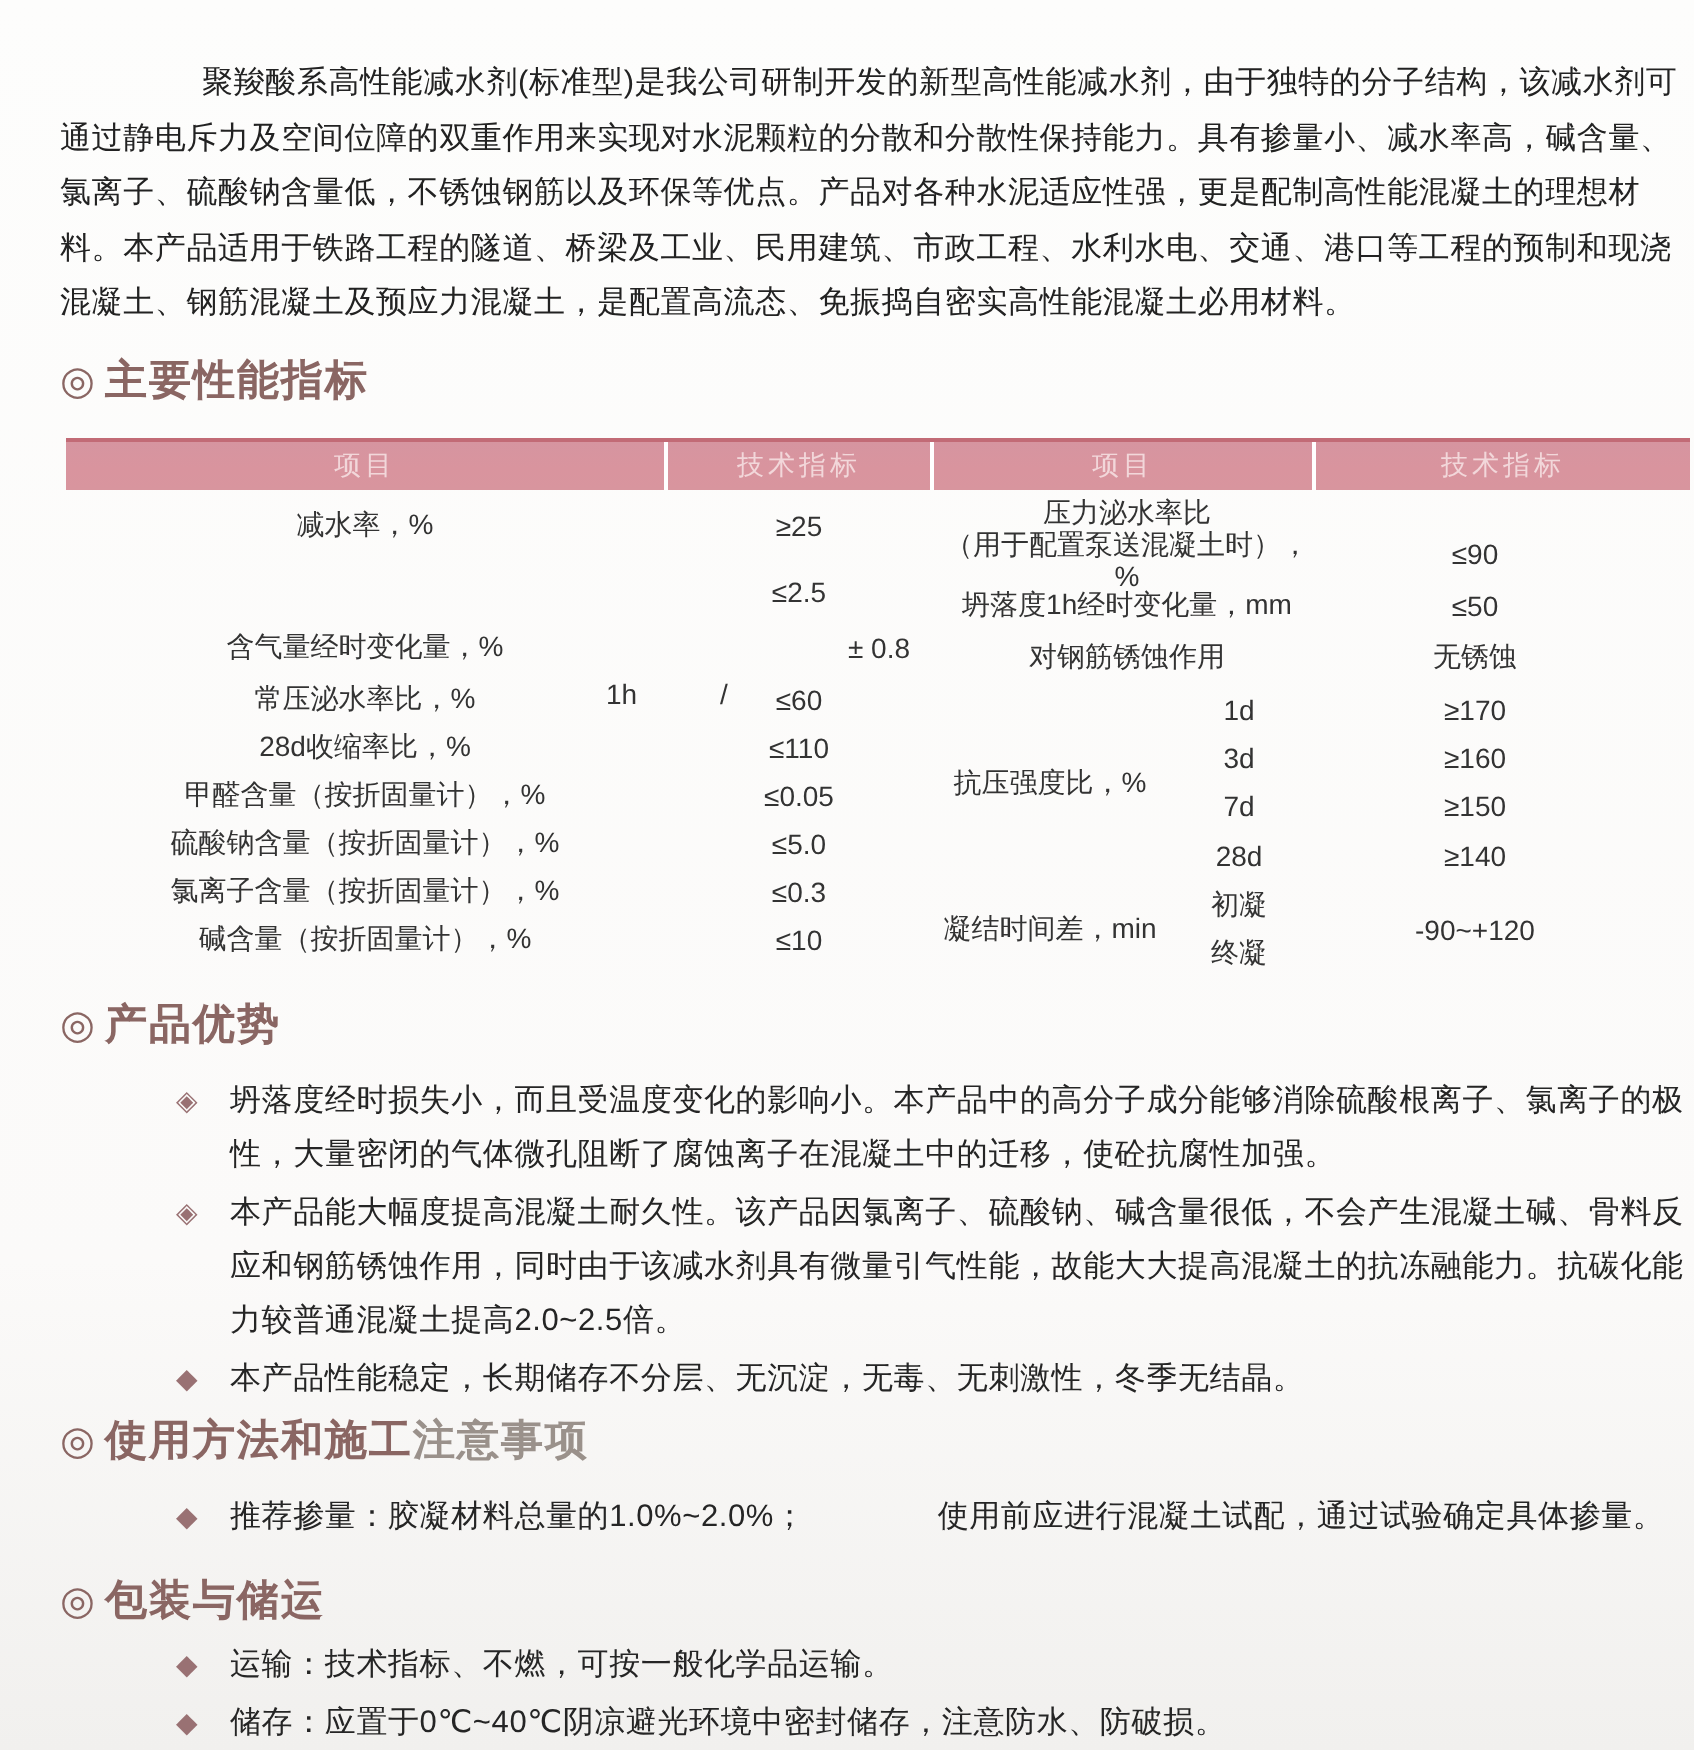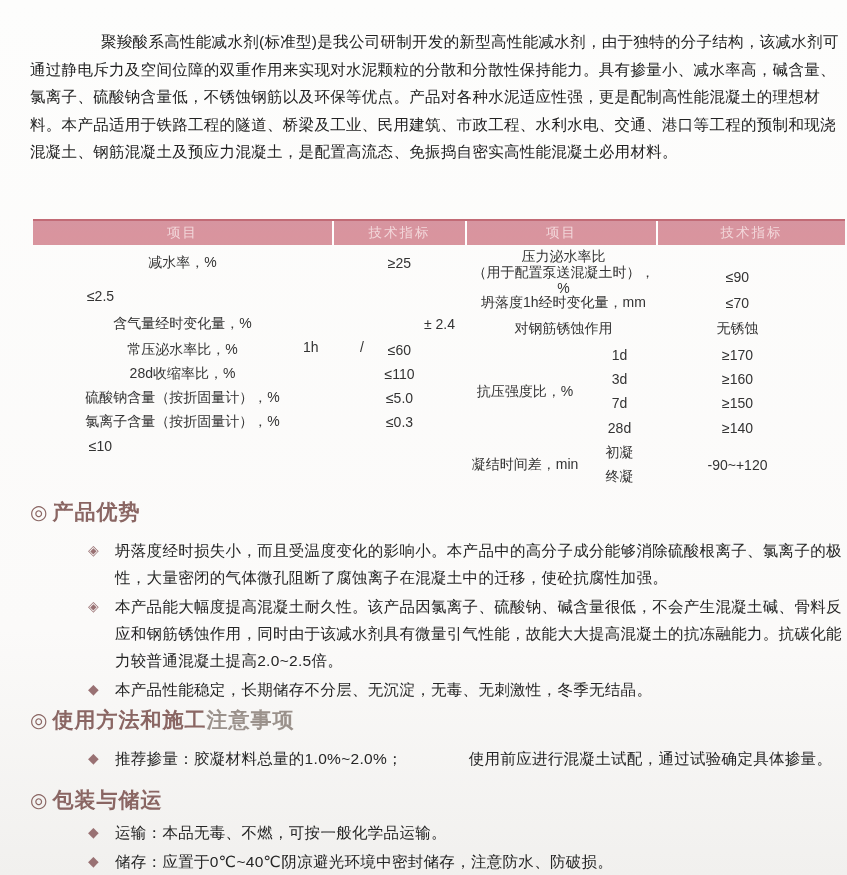--- a/index.html
+++ b/index.html
@@ -36,21 +36,21 @@
   .thcell{
     background:linear-gradient(180deg,#d695a0 0%,#d9949e 55%,#d8959e 100%);
     color:#f2d7da;letter-spacing:2px;font-size:13.5px;
     display:flex;align-items:center;justify-content:center;
   }
   .thcell.c1{width:299px;}
   .thcell.c2{width:131px;margin-left:2px;}
   .thcell.c3{width:189px;margin-left:2px;}
   .thcell.c4{width:187px;margin-left:2px;}
   .tbody-left{position:absolute;top:26px;left:0;width:434px;}
-  .lrow{display:flex;position:relative;}
+  .lrow{display:flex;position:relative;justify-content:flex-end;}
   .lcell{display:flex;align-items:center;justify-content:center;}
   .lbl{width:299px;}
   .lval{width:135px;}
   .special .lval{transform:translateX(40px);}
   .mid{position:absolute;top:50%;transform:translateY(-50%);margin-top:23px;}
   .mid.m1{left:270px;}
   .mid.m2{left:327px;}
   .tbody-right{
     position:absolute;top:34px;left:436px;width:376px;
     display:grid;
@@ -68,20 +68,23 @@
   .usage-extra{margin-left:66px;}
   .nowrap{white-space:nowrap;}
 </style>
 </head>
 <body>
 
 <div class="page">
 
   <p class="intro">聚羧酸系高性能减水剂(标准型)是我公司研制开发的新型高性能减水剂，由于独特的分子结构，该减水剂可通过静电斥力及空间位障的双重作用来实现对水泥颗粒的分散和分散性保持能力。具有掺量小、减水率高，碱含量、氯离子、硫酸钠含量低，不锈蚀钢筋以及环保等优点。产品对各种水泥适应性强，更是配制高性能混凝土的理想材料。本产品适用于铁路工程的隧道、桥梁及工业、民用建筑、市政工程、水利水电、交通、港口等工程的预制和现浇混凝土、钢筋混凝土及预应力混凝土，是配置高流态、免振捣自密实高性能混凝土必用材料。</p>
 
+  <div class="sec-heading" style="top:176px;">
+    <span class="marker">◎</span><span>主要性能指标</span>
+  </div>
 
   <div class="perf-table">
     <div class="thead">
       <div class="thcell c1">项目</div>
       <div class="thcell c2">技术指标</div>
       <div class="thcell c3">项目</div>
       <div class="thcell c4">技术指标</div>
     </div>
 
     <div class="tbody-left">
@@ -89,52 +92,57 @@
         <div class="lcell lbl">减水率，%</div>
         <div class="lcell lval">≥25</div>
       </div>
       <div class="lrow" style="height:30px;">
         <div class="lcell lval">≤2.5</div>
       </div>
       <div class="lrow special" style="height:26px;">
         <div class="lcell lbl">含气量经时变化量，%</div>
         <span class="mid m1">1h</span>
         <span class="mid m2">/</span>
-        <div class="lcell lval">± 2.4</div>
+        <div class="lcell lval">± 0.8</div>
       </div>
       <div class="lrow" style="height:25px;">
         <div class="lcell lbl">常压泌水率比，%</div>
         <div class="lcell lval">≤60</div>
       </div>
       <div class="lrow" style="height:24px;">
         <div class="lcell lbl">28d收缩率比，%</div>
         <div class="lcell lval">≤110</div>
       </div>
       <div class="lrow" style="height:24px;">
+        <div class="lcell lbl">甲醛含量（按折固量计），%</div>
+        <div class="lcell lval">≤0.05</div>
+      </div>
+      <div class="lrow" style="height:24px;">
         <div class="lcell lbl">硫酸钠含量（按折固量计），%</div>
         <div class="lcell lval">≤5.0</div>
       </div>
       <div class="lrow" style="height:24px;">
         <div class="lcell lbl">氯离子含量（按折固量计），%</div>
         <div class="lcell lval">≤0.3</div>
       </div>
       <div class="lrow" style="height:24px;">
+        <div class="lcell lbl">碱含量（按折固量计），%</div>
         <div class="lcell lval">≤10</div>
       </div>
     </div>
 
     <div class="tbody-right">
       <div class="rcell two-line" style="grid-column:1/3;grid-row:1;">
         <div>压力泌水率比</div>
         <div>（用于配置泵送混凝土时），%</div>
       </div>
       <div class="rcell rval" style="grid-column:3;grid-row:1;margin-top:10px;">≤90</div>
 
       <div class="rcell" style="grid-column:1/3;grid-row:2;">坍落度1h经时变化量，mm</div>
-      <div class="rcell rval" style="grid-column:3;grid-row:2;">≤70</div>
+      <div class="rcell rval" style="grid-column:3;grid-row:2;">≤50</div>
 
       <div class="rcell" style="grid-column:1/3;grid-row:3;">对钢筋锈蚀作用</div>
       <div class="rcell rval" style="grid-column:3;grid-row:3;">无锈蚀</div>
 
       <div class="rcell nowrap" style="grid-column:1;grid-row:4/8;">抗压强度比，%</div>
       <div class="rcell" style="grid-column:2;grid-row:4;">1d</div>
       <div class="rcell rval" style="grid-column:3;grid-row:4;">≥170</div>
       <div class="rcell" style="grid-column:2;grid-row:5;">3d</div>
       <div class="rcell rval" style="grid-column:3;grid-row:5;">≥160</div>
       <div class="rcell" style="grid-column:2;grid-row:6;">7d</div>
@@ -179,21 +187,21 @@
     </div>
   </div>
 
   <div class="sec-heading" style="top:786px;">
     <span class="marker">◎</span><span>包装与储运</span>
   </div>
 
   <div class="bullets" style="top:819px;">
     <div class="bullet">
       <span class="bicon">◆</span>
-      <span class="btext">运输：本品无毒、不燃，可按一般化学品运输。</span>
+      <span class="btext">运输：技术指标、不燃，可按一般化学品运输。</span>
     </div>
     <div class="bullet">
       <span class="bicon">◆</span>
       <span class="btext">储存：应置于0℃~40℃阴凉避光环境中密封储存，注意防水、防破损。</span>
     </div>
   </div>
 
 </div>
 
 </body></html>

